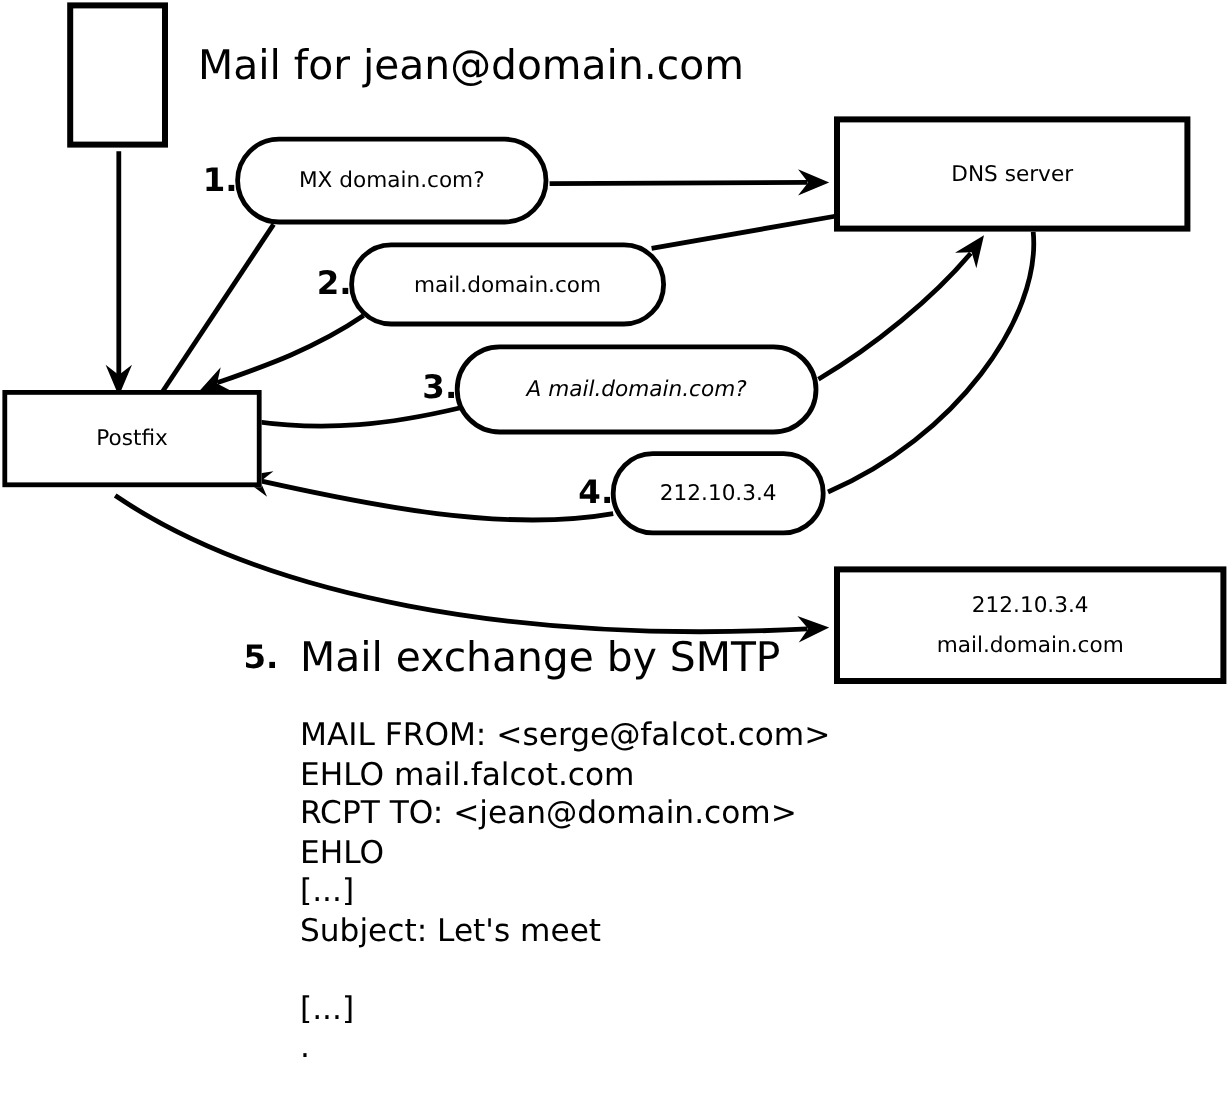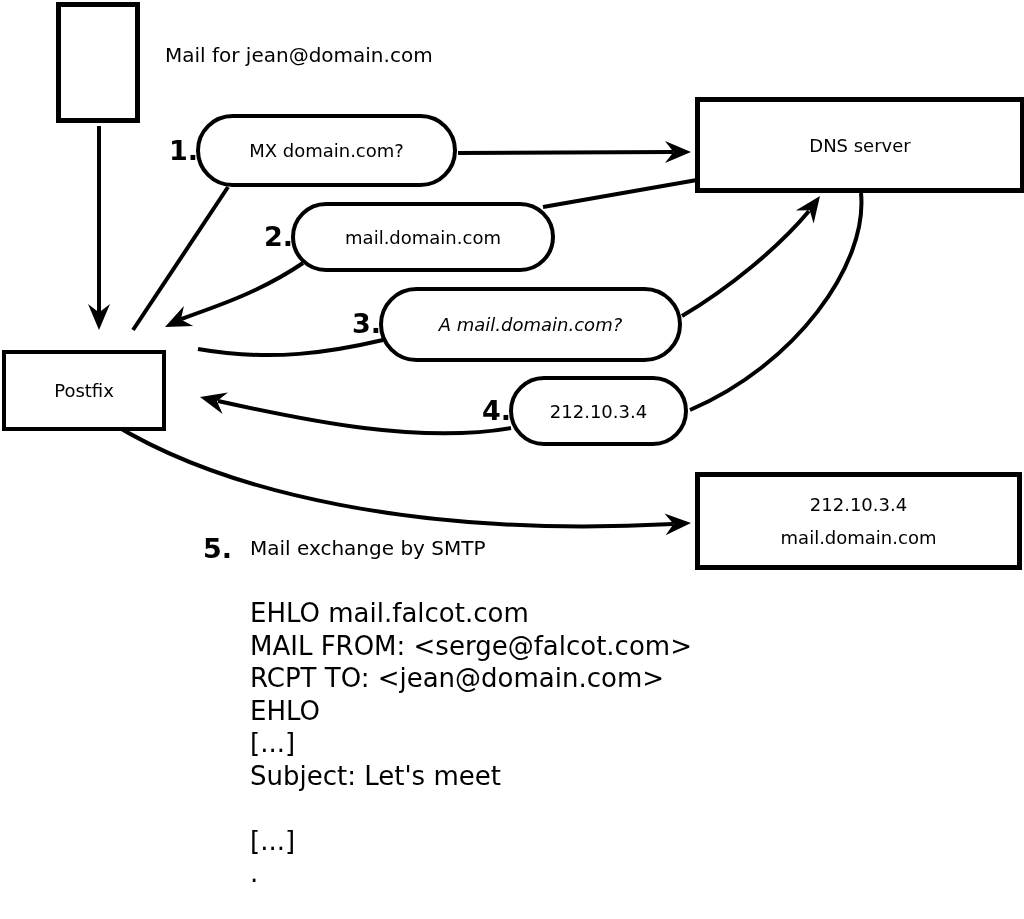--- a/index.html
+++ b/index.html
@@ -44,21 +44,21 @@
     position: absolute;
     font-size: 27px;
     font-weight: bold;
     line-height: 30px;
     width: 50px;
     text-align: right;
     z-index: 3;
   }
   .label {
     position: absolute;
-    font-size: 20px;
+    font-size: 34px;
     line-height: 30px;
     z-index: 2;
     white-space: pre;
   }
   .smtp {
     position: absolute;
     left: 250px;
     top: 597px;
     font-size: 26px;
     z-index: 2;
@@ -100,45 +100,45 @@
     <path class="head" d="M0,0 L-26,11 L-17.5,0 L-26,-11 Z" transform="translate(200,397) rotate(194)"></path>
 
     <path class="wire" d="M96,413 C220,497 430,537 673,524"></path>
     <path class="head" d="M0,0 L-26,11 L-17.5,0 L-26,-11 Z" transform="translate(691,523) rotate(-3)"></path>
   </svg>
 
   <div class="envelope" style="left:56px; top:2px; width:84px; height:121px;"></div>
 
   <div class="label" style="left:165px; top:40px;">Mail for jean@domain.com</div>
 
-  <div class="node" style="left:2px; top:350px; width:164px; height:81px;">Postfix</div>
+  <div class="node" style="left:2px; top:325px; width:216px; height:81px;">Postfix</div>
 
-  <div class="node thick" style="left:695px; top:97px; width:330px; height:96px;">DNS server</div>
+  <div class="node thick" style="left:695px; top:97px; width:297px; height:96px;">DNS server</div>
 
   <div class="node thick twoline" style="left:695px; top:472px; width:327px; height:98px;">
     <span>212.10.3.4</span>
     <span>mail.domain.com</span>
   </div>
 
   <div class="node pill" style="left:196px; top:114px; width:261px; height:73px;">MX domain.com?</div>
   <div class="node pill" style="left:291px; top:202px; width:264px; height:70px;">mail.domain.com</div>
   <div class="node pill" style="left:379px; top:287px; width:303px; height:75px;font-style:italic;">A mail.domain.com?</div>
   <div class="node pill" style="left:509px; top:376px; width:179px; height:70px;">212.10.3.4</div>
 
   <div class="num" style="left:148px; top:136px;">1.</div>
   <div class="num" style="left:243px; top:222px;">2.</div>
   <div class="num" style="left:331px; top:309px;">3.</div>
   <div class="num" style="left:461px; top:396px;">4.</div>
   <div class="num" style="left:182px; top:534px;">5.</div>
 
   <div class="label" style="left:250px; top:533px;">Mail exchange by SMTP</div>
 
   <div class="smtp">
+    <div class="smtp-line">MAIL FROM: &lt;serge@falcot.com&gt;</div>
     <div class="smtp-line">EHLO mail.falcot.com</div>
-    <div class="smtp-line">MAIL FROM: &lt;serge@falcot.com&gt;</div>
     <div class="smtp-line">RCPT TO: &lt;jean@domain.com&gt;</div>
     <div class="smtp-line">EHLO</div>
     <div class="smtp-line">[...]</div>
     <div class="smtp-line">Subject: Let's meet</div>
     <div class="smtp-line"></div>
     <div class="smtp-line">[...]</div>
     <div class="smtp-line">.</div>
   </div>
 
 </div>

